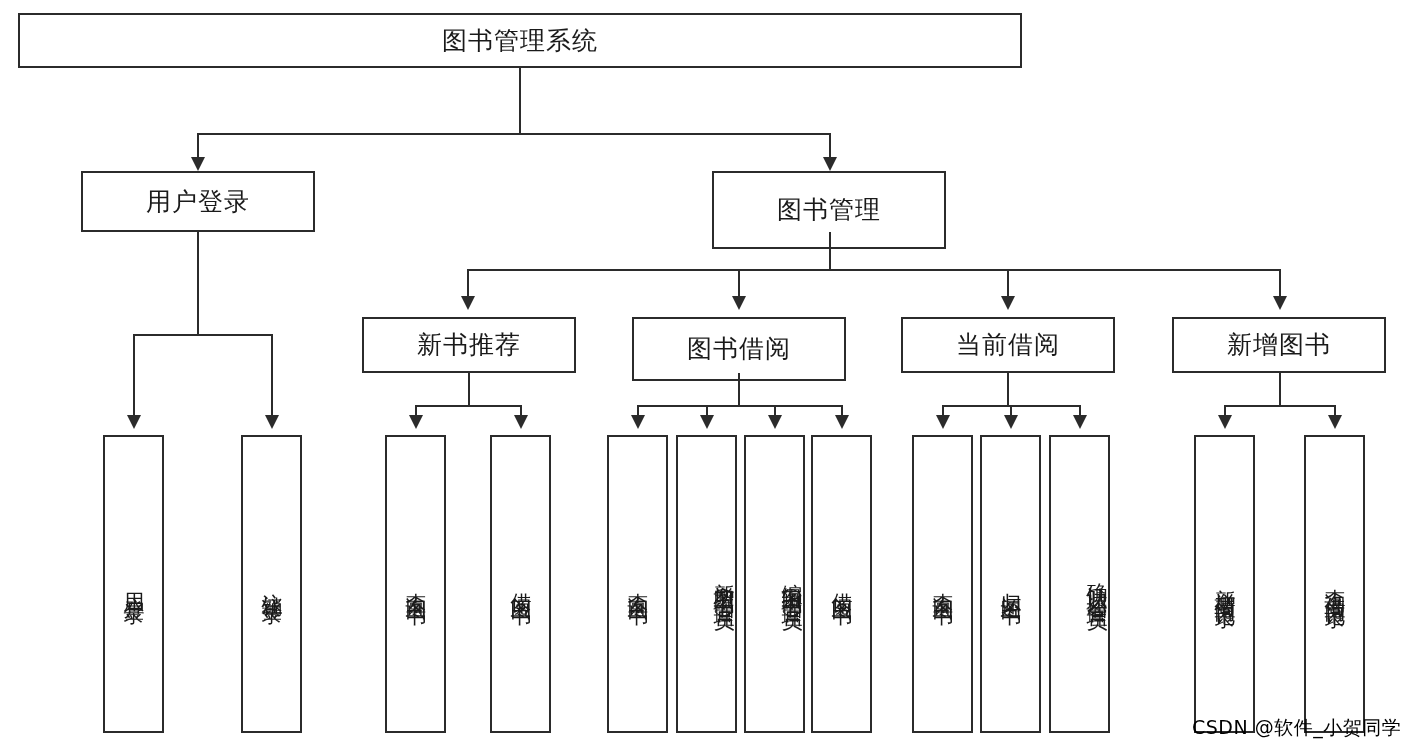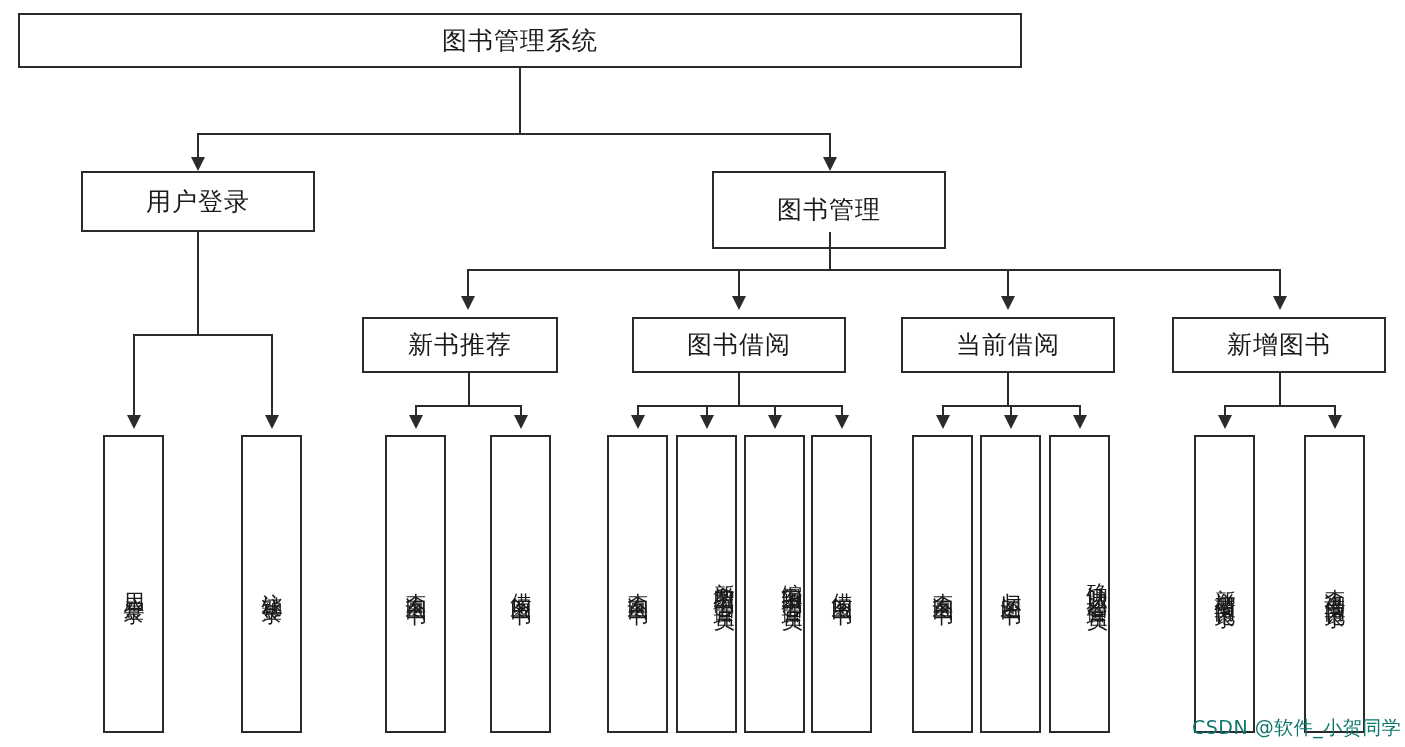--- a/index.html
+++ b/index.html
@@ -62,21 +62,21 @@
     position: absolute;
     width: 0;
     height: 0;
     border-left: 7px solid transparent;
     border-right: 7px solid transparent;
     border-top: 14px solid #2b2b2b;
   }
   .watermark {
     position: absolute;
     font-size: 19px;
-    color: #0f766e;
+    color: #000000;
     white-space: nowrap;
     letter-spacing: 0.5px;
   }
 </style>
 </head>
 <body>
 
 <div id="canvas">
 
   <div class="node horiz" style="left:18px; top:13px; width:1004px; height:55px;">
@@ -111,24 +111,24 @@
   <div class="edge-h" style="left:467px; top:269px; width:814px;"></div>
   <div class="edge-v" style="left:467px; top:269px; height:28px;"></div>
   <div class="arrow" style="left:461px; top:296px;"></div>
   <div class="edge-v" style="left:738px; top:269px; height:28px;"></div>
   <div class="arrow" style="left:732px; top:296px;"></div>
   <div class="edge-v" style="left:1007px; top:269px; height:28px;"></div>
   <div class="arrow" style="left:1001px; top:296px;"></div>
   <div class="edge-v" style="left:1279px; top:269px; height:28px;"></div>
   <div class="arrow" style="left:1273px; top:296px;"></div>
 
-  <div class="node horiz" style="left:362px; top:317px; width:196px; height:56px;">
+  <div class="node horiz" style="left:362px; top:317px; width:214px; height:56px;">
     <span>新书推荐</span>
   </div>
-  <div class="node horiz" style="left:632px; top:317px; width:214px; height:56px;">
+  <div class="node horiz" style="left:632px; top:317px; width:214px; height:64px;">
     <span>图书借阅</span>
   </div>
   <div class="node horiz" style="left:901px; top:317px; width:214px; height:56px;">
     <span>当前借阅</span>
   </div>
   <div class="node horiz" style="left:1172px; top:317px; width:214px; height:56px;">
     <span>新增图书</span>
   </div>
 
   <div class="edge-v" style="left:468px; top:373px; height:34px;"></div>

